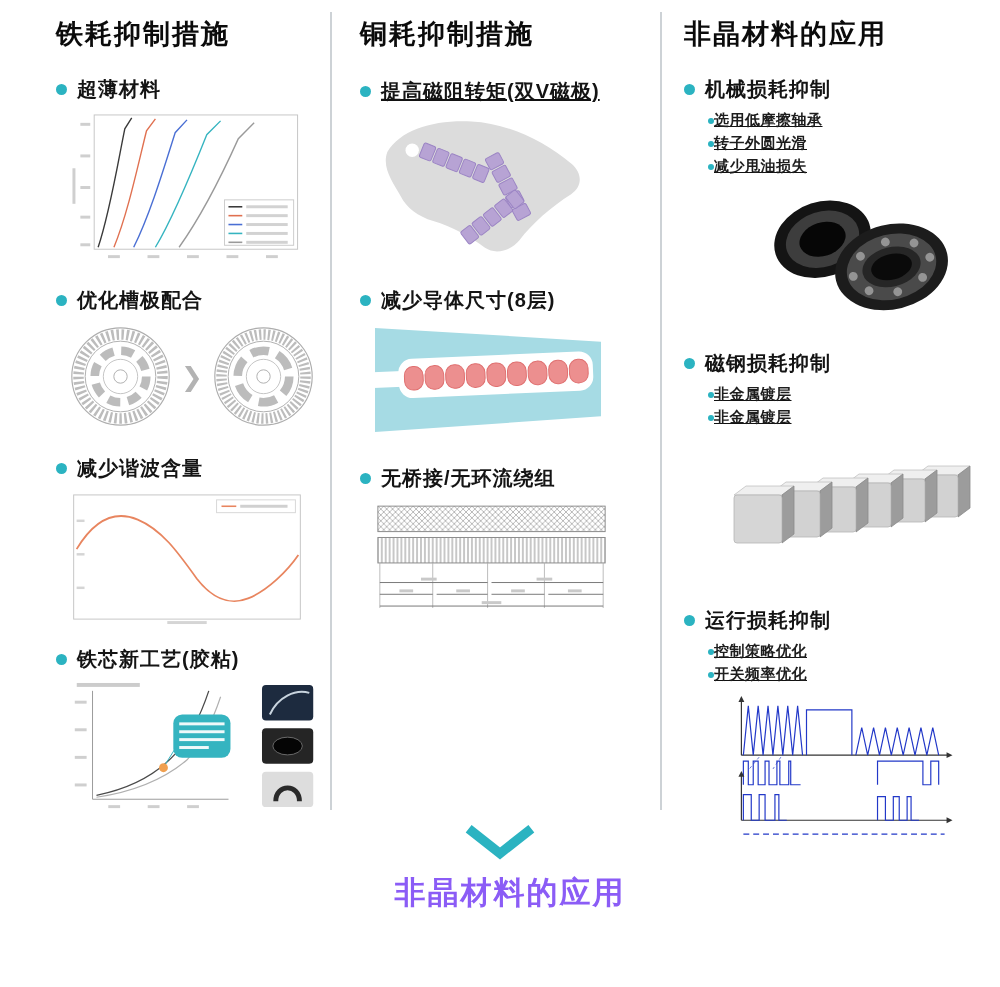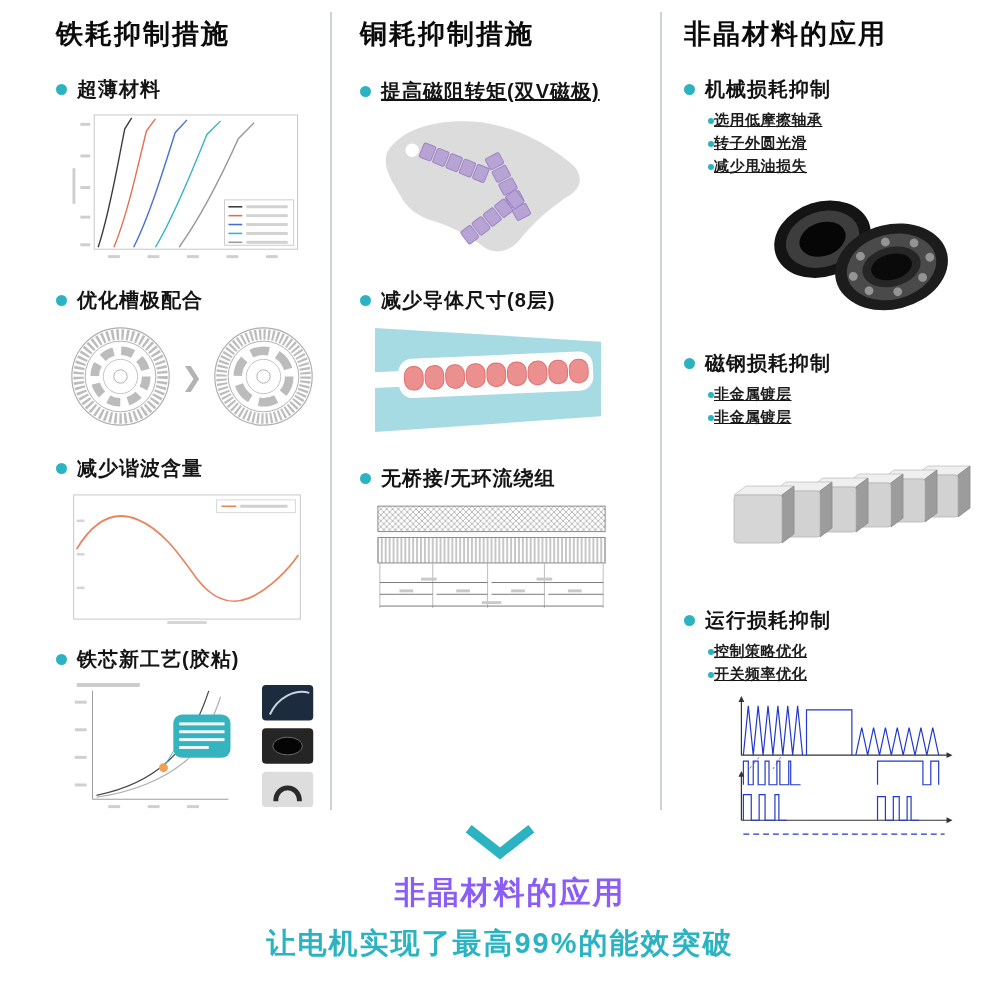--- a/index.html
+++ b/index.html
@@ -394,16 +394,15 @@
         <line x1="14" y1="142" x2="218" y2="142" stroke="#2238c8" stroke-width="1.2" stroke-dasharray="6 4"></line>
       </svg>
     </div>
   </section>
 
   <div class="footer">
     <svg class="chevron" width="78" height="38" viewBox="0 0 80 40">
       <polyline points="7,5 40,31 73,5" fill="none" stroke="#2bb3c1" stroke-width="10"></polyline>
     </svg>
     <div class="headline">非晶材料的应用</div>
-    <div class="subheadline">让电机实现了最高99%的能效突破</div>
   </div>
 
 </div>
 
 </body></html>

